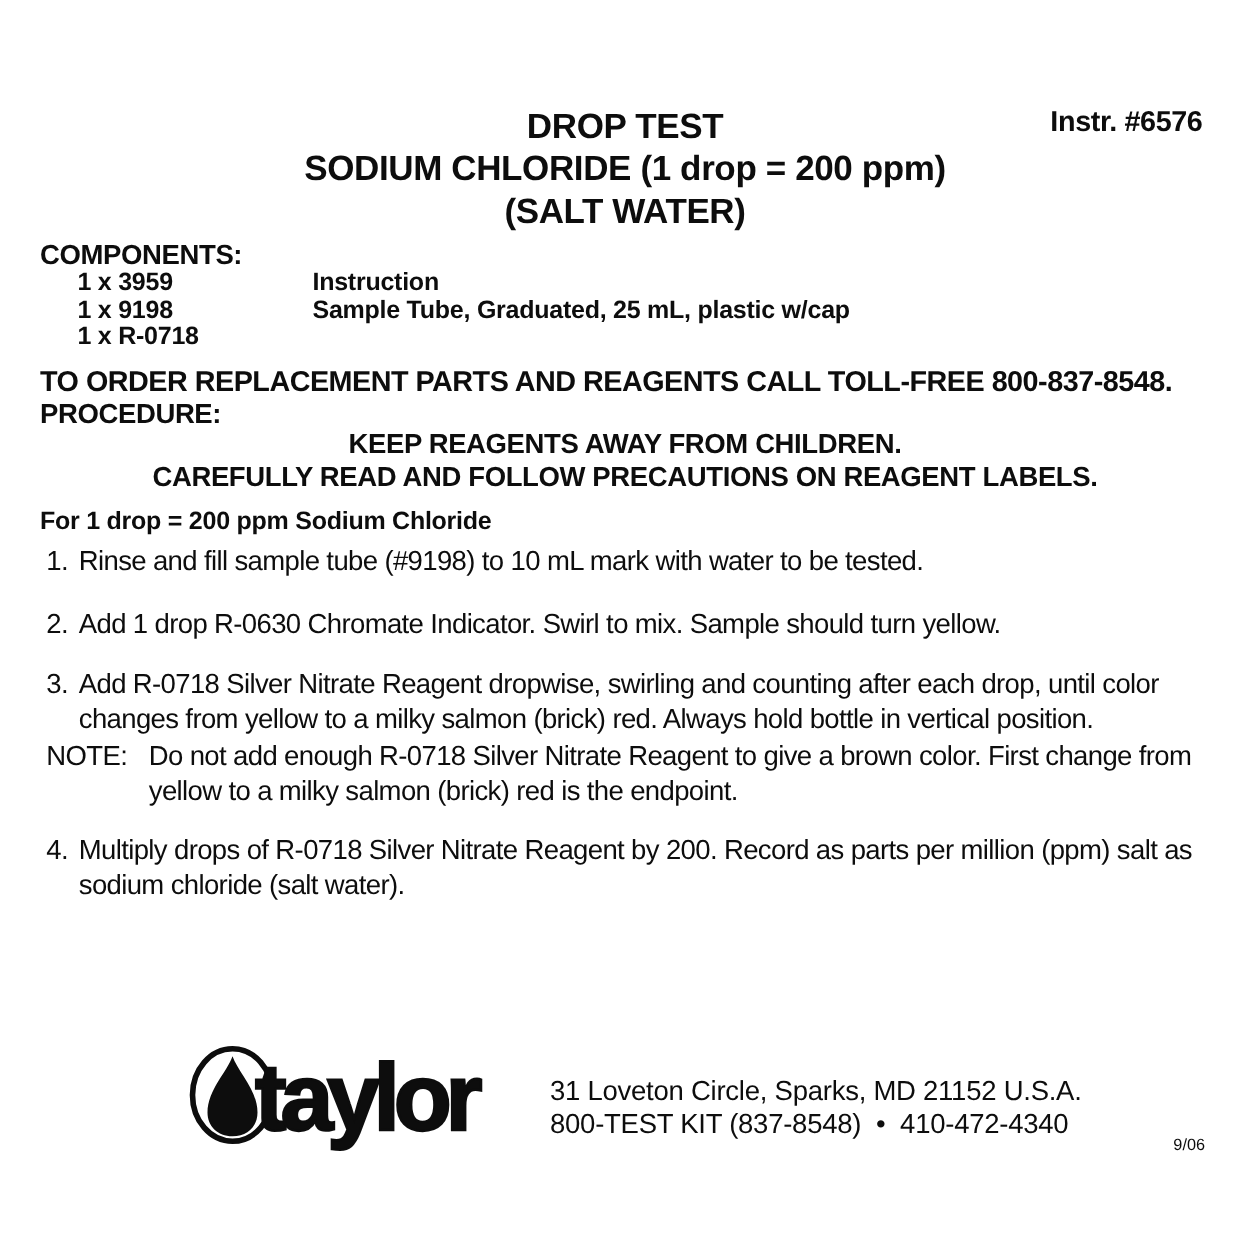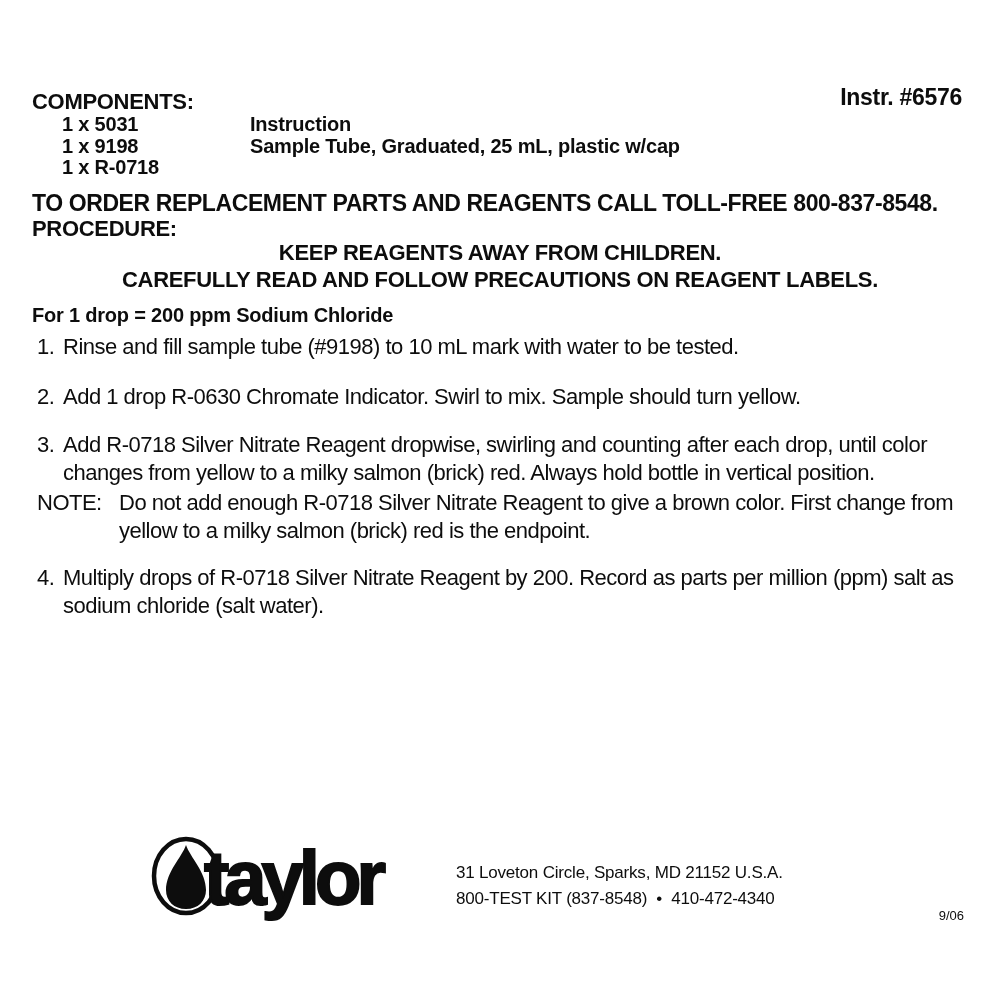--- a/index.html
+++ b/index.html
@@ -103,45 +103,49 @@
   .mt-step4 { margin-top: 19px; }
   
   .footer {
     position: absolute;
     top: 833px;
     left: 150px;
     display: flex;
   }
   .logo-svg { display: block; }
   .footer-text {
-    margin-left: 16px;
     margin-top: 27px;
-    font-size: 17px;
+    font-size: 22px;
     line-height: 26px;
     letter-spacing: -0.2px;
   }
   .revision {
     position: absolute;
     top: 892px;
     right: 36px;
     font-size: 13px;
     margin-top: 16px;
   }
 </style>
 </head>
 <body>
 
 <div class="page">
 
+  <div class="title-block">
+    <div>DROP TEST</div>
+    <div>SODIUM CHLORIDE (1 drop = 200 ppm)</div>
+    <div>(SALT WATER)</div>
+  </div>
   <div class="instr-number">Instr. #6576</div>
 
   <div class="comp-heading">COMPONENTS:</div>
   <div>
     <div class="comp-row">
-      <span class="comp-qty">1 x 5031</span>
+      <span class="comp-qty">1 x 3959</span>
       <span>Instruction</span>
     </div>
     <div class="comp-row">
       <span class="comp-qty">1 x 9198</span>
       <span>Sample Tube, Graduated, 25 mL, plastic w/cap</span>
     </div>
     <div class="comp-row">
       <span class="comp-qty">1 x R-0718</span>
     </div>
   </div>

